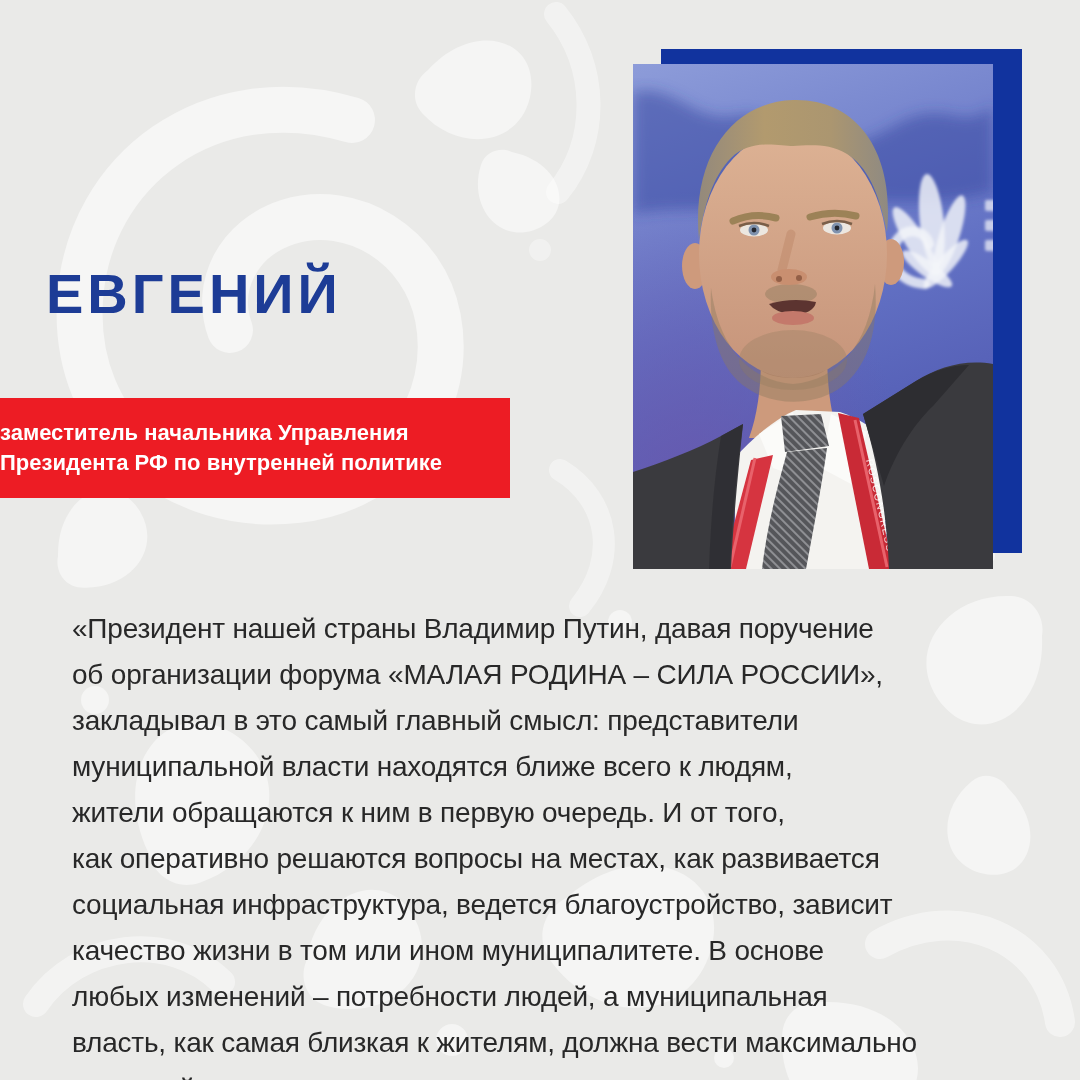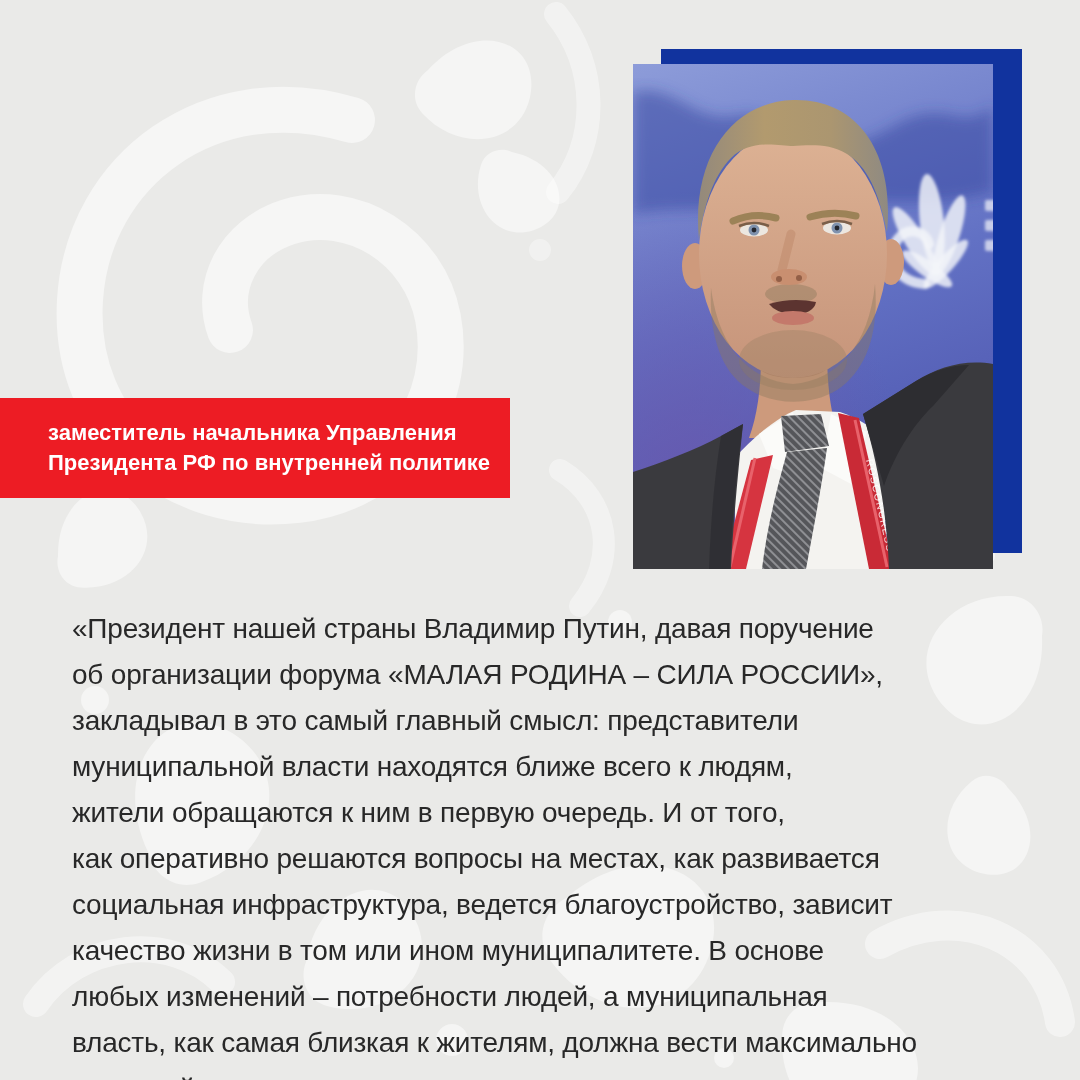--- a/index.html
+++ b/index.html
@@ -20,21 +20,21 @@
     color:var(--accent-blue,#1d3c96);
     font-size:56px;line-height:56px;font-weight:800;letter-spacing:4px;
   }
   .name span{display:block;}
   .role-banner{
     position:absolute;left:0;top:398px;width:510px;height:100px;
     background:var(--accent-red,#ed1c24);
     display:flex;align-items:center;
   }
   .role-text{
-    margin:0;padding-left:48px;color:#ffffff;
+    margin:0;color:#ffffff;
     font-size:22px;line-height:30px;font-weight:bold;white-space:pre-line;
   }
   .quote{
     position:absolute;left:72px;top:606px;margin:0;width:995px;
     color:var(--quote-text,#282828);
     font-size:28px;line-height:46px;font-weight:400;letter-spacing:-0.2px;
     white-space:pre;
   }
 </style>
 </head>
@@ -189,20 +189,21 @@
         <circle cx="146" cy="215" r="3" fill="#8a5740" opacity="0.85"></circle>
         <circle cx="166" cy="214" r="3" fill="#8a5740" opacity="0.85"></circle>
 
         <path d="M 136 240 Q 159 233 183 238 Q 181 250 159 251 Q 142 248 136 240 Z" fill="#5c3430"></path>
         <ellipse cx="160" cy="254" rx="21" ry="7" fill="#c4796b"></ellipse>
       </g>
     </svg>
   </div>
 
   <h1 class="name">
+    <span>ЕВГЕНИЙ</span>
   </h1>
 
   <div class="role-banner">
     <p class="role-text">заместитель начальника Управления
 Президента РФ по внутренней политике</p>
   </div>
 
   <p class="quote">«Президент нашей страны Владимир Путин, давая поручение
 об организации форума «МАЛАЯ РОДИНА – СИЛА РОССИИ»,
 закладывал в это самый главный смысл: представители

